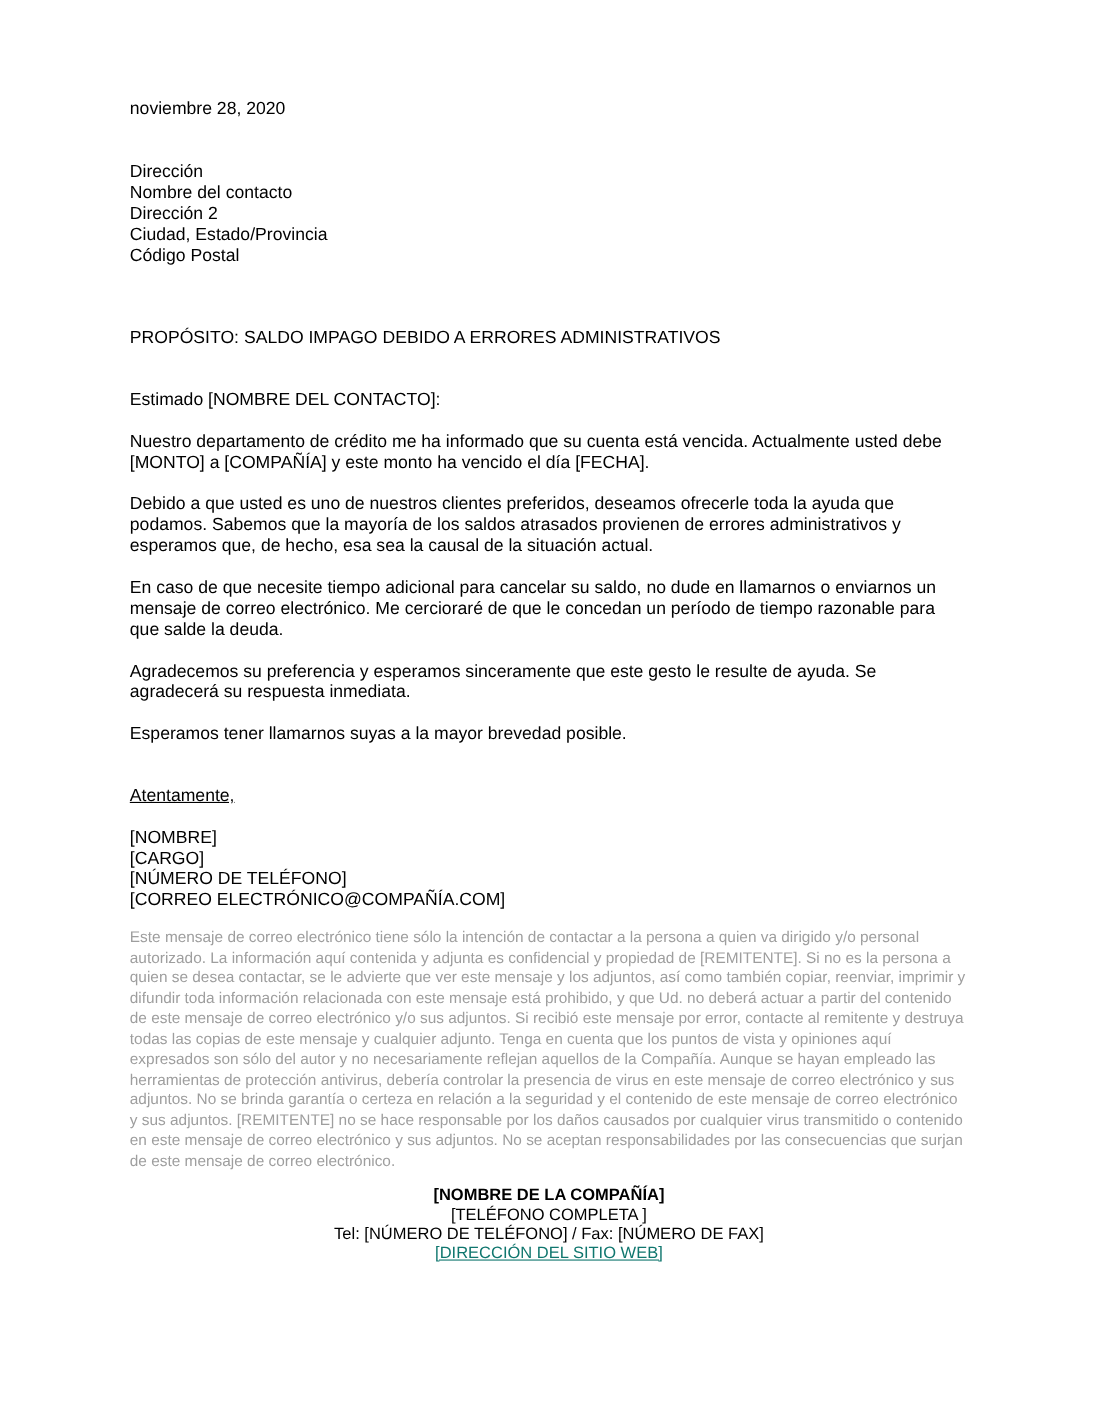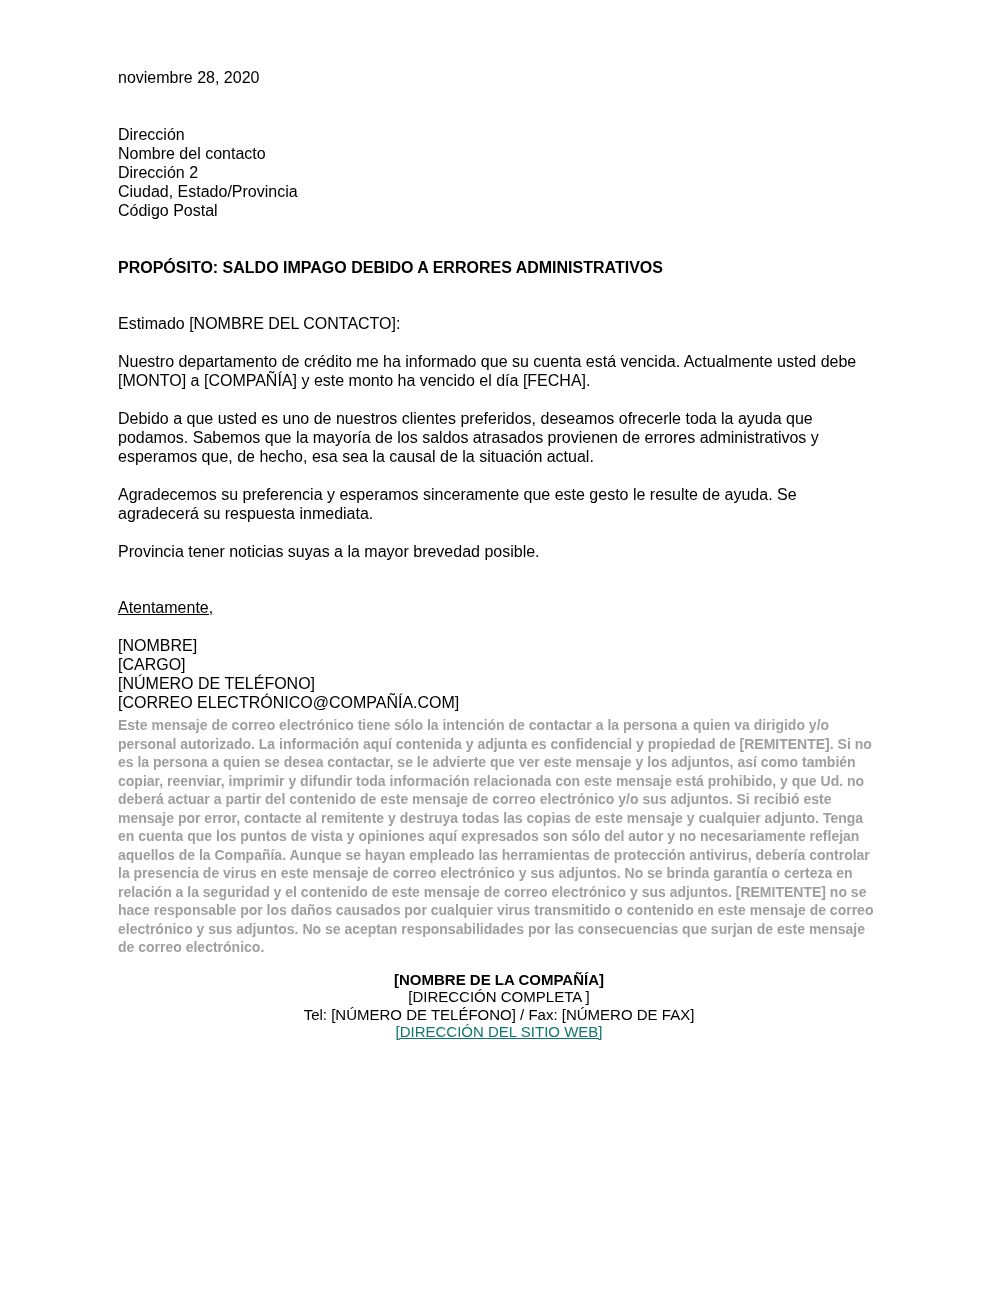--- a/index.html
+++ b/index.html
@@ -11,41 +11,40 @@
     position: relative;
     width: 1000px;
     height: 1290px;
     background: #ffffff;
     font-family: "Liberation Sans", "DejaVu Sans", sans-serif;
     color: #000000;
     box-sizing: border-box;
   }
   .content {
     box-sizing: border-box;
-    padding: 68px 120px 0 118px;
+    padding: 90px 120px 0 118px;
     font-size: 16px;
     line-height: 19px;
   }
   .date-line { margin: 0; }
   .recipient-block { margin-top: 38px; }
   .subject-line {
-    margin-top: 38px;
-    font-weight: bold;
+    margin-top: 56px;
+    font-weight: normal;
   }
   .greeting-line { margin-top: 37px; }
   .body-paragraph { margin: 19px 0 0 0; }
   .closing-line { margin-top: 37px; text-decoration: underline; }
   .signature-block { margin-top: 19px; }
   .notification-line { margin-top: 19px; }
   .disclaimer {
-    margin-top: 4px;
+    margin-top: 14px;
     font-size: 14px;
     line-height: 18.5px;
     color: #9e9e9e;
-    font-weight: bold;
   }
   .footer {
     margin-top: 5px;
     text-align: center;
     font-size: 15px;
     line-height: 17.5px;
   }
   .footer-company { font-weight: bold; }
   .footer-link {
     color: #0f766e;
@@ -68,38 +67,39 @@
       <div>Ciudad, Estado/Provincia</div>
       <div>Código Postal</div>
     </div>
 
     <div class="subject-line">PROPÓSITO: SALDO IMPAGO DEBIDO A ERRORES ADMINISTRATIVOS</div>
 
     <div class="greeting-line">Estimado [NOMBRE DEL CONTACTO]:</div>
 
     <p class="body-paragraph">Nuestro departamento de crédito me ha informado que su cuenta está vencida. Actualmente usted debe [MONTO] a [COMPAÑÍA] y este monto ha vencido el día [FECHA].</p>
     <p class="body-paragraph">Debido a que usted es uno de nuestros clientes preferidos, deseamos ofrecerle toda la ayuda que podamos. Sabemos que la mayoría de los saldos atrasados provienen de errores administrativos y esperamos que, de hecho, esa sea la causal de la situación actual.</p>
+    <p class="body-paragraph">En caso de que necesite tiempo adicional para cancelar su saldo, no dude en llamarnos o enviarnos un mensaje de correo electrónico. Me cercioraré de que le concedan un período de tiempo razonable para que salde la deuda.</p>
     <p class="body-paragraph">Agradecemos su preferencia y esperamos sinceramente que este gesto le resulte de ayuda. Se agradecerá su respuesta inmediata.</p>
-    <p class="body-paragraph">Provincia tener noticias suyas a la mayor brevedad posible.</p>
+    <p class="body-paragraph">Esperamos tener llamarnos suyas a la mayor brevedad posible.</p>
 
     <div class="closing-line">Atentamente,</div>
 
     <div class="signature-block">
       <div>[NOMBRE]</div>
       <div>[CARGO]</div>
       <div>[NÚMERO DE TELÉFONO]</div>
       <div>[CORREO ELECTRÓNICO@COMPAÑÍA.COM]</div>
     </div>
 
 
     <p class="disclaimer">Este mensaje de correo electrónico tiene sólo la intención de contactar a la persona a quien va dirigido y/o personal autorizado. La información aquí contenida y adjunta es confidencial y propiedad de [REMITENTE]. Si no es la persona a quien se desea contactar, se le advierte que ver este mensaje y los adjuntos, así como también copiar, reenviar, imprimir y difundir toda información relacionada con este mensaje está prohibido, y que Ud. no deberá actuar a partir del contenido de este mensaje de correo electrónico y/o sus adjuntos. Si recibió este mensaje por error, contacte al remitente y destruya todas las copias de este mensaje y cualquier adjunto. Tenga en cuenta que los puntos de vista y opiniones aquí expresados son sólo del autor y no necesariamente reflejan aquellos de la Compañía. Aunque se hayan empleado las herramientas de protección antivirus, debería controlar la presencia de virus en este mensaje de correo electrónico y sus adjuntos. No se brinda garantía o certeza en relación a la seguridad y el contenido de este mensaje de correo electrónico y sus adjuntos. [REMITENTE] no se hace responsable por los daños causados por cualquier virus transmitido o contenido en este mensaje de correo electrónico y sus adjuntos. No se aceptan responsabilidades por las consecuencias que surjan de este mensaje de correo electrónico.</p>
 
     <div class="footer">
       <div class="footer-company">[NOMBRE DE LA COMPAÑÍA]</div>
-      <div>[DIRECCIÓN COMPLETA ]</div>
+      <div>[TELÉFONO COMPLETA ]</div>
       <div>Tel: [NÚMERO DE TELÉFONO] / Fax: [NÚMERO DE FAX]</div>
       <div>
         <a class="footer-link">[DIRECCIÓN DEL SITIO WEB]</a>
       </div>
     </div>
 
   </div>
 </div>
 
 </body></html>

